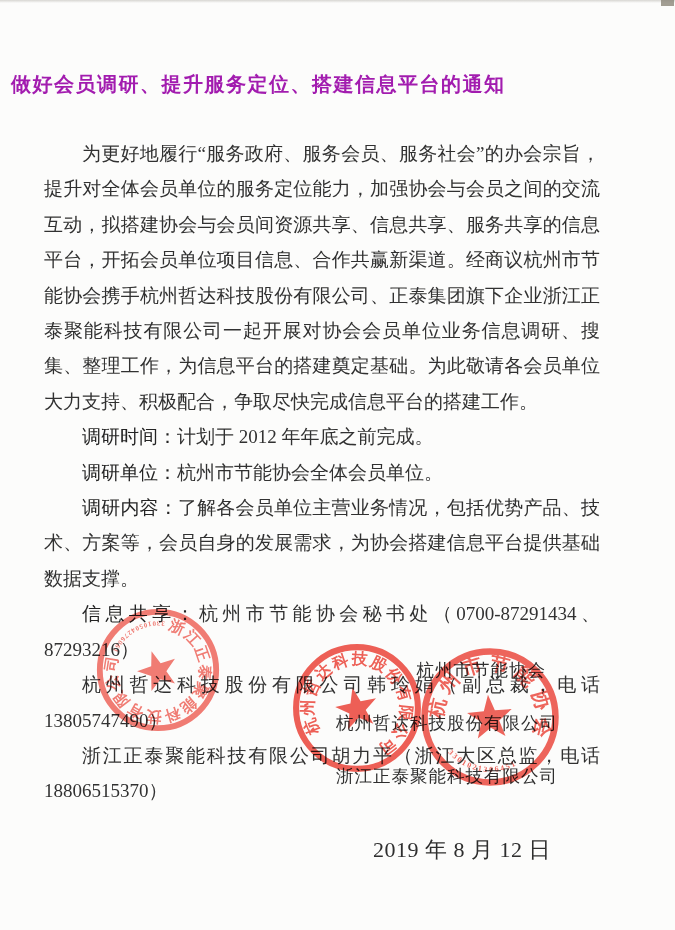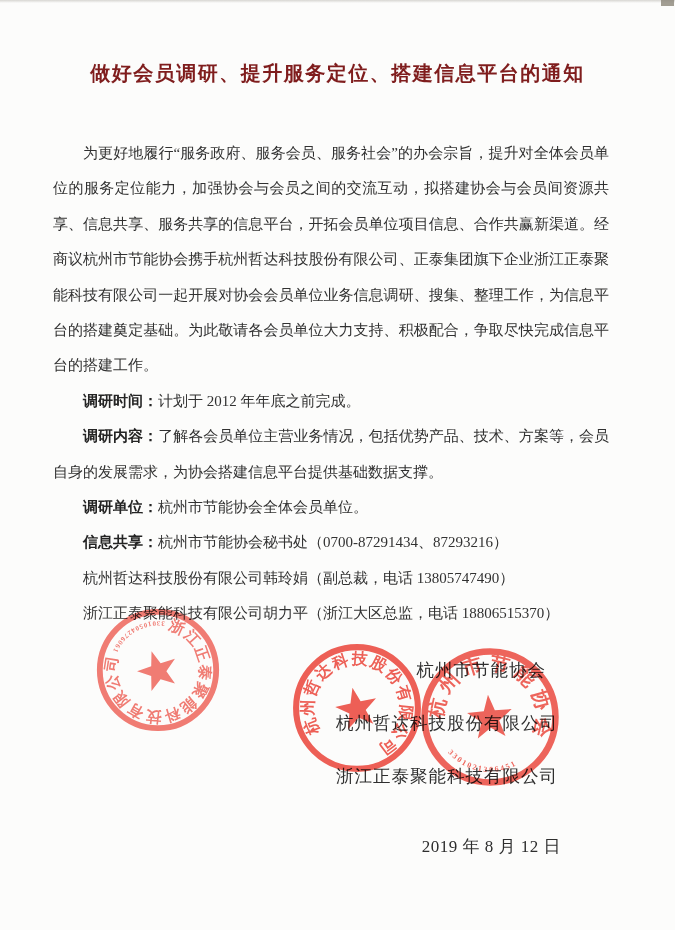--- a/index.html
+++ b/index.html
@@ -2,53 +2,53 @@
 <html><head>
 <meta charset="utf-8">
 <style>
   html,body{margin:0;padding:0;}
   body{width:675px;height:930px;overflow:hidden;background:#e8e8e8;}
   .page{position:relative;width:675px;height:930px;background:#fcfcfb;
         font-family:"Liberation Serif","DejaVu Serif",serif;color:#313131;}
   .scan-edge-top{position:absolute;left:0;top:0;width:675px;height:3px;
         background:linear-gradient(to bottom,rgba(170,167,160,.45),rgba(170,167,160,0));}
   .scan-notch{position:absolute;right:1px;top:0;width:13px;height:6px;background:#8b8679;opacity:.8;}
-  .title{position:absolute;top:60px;left:0;right:0;margin:0;text-align:center;
-        font-size:20px;font-weight:bold;letter-spacing:1.5px;color:#7f1d1d;}
-  .body-text{position:absolute;left:53px;top:136px;width:556px;
-        font-size:15px;line-height:35.4px;text-align:justify;}
+  .title{position:absolute;top:60px;left:0;right:0;margin:11px;
+        font-size:20px;font-weight:bold;letter-spacing:1.5px;color:#a21caf;}
+  .body-text{position:absolute;left:44px;top:136px;width:556px;
+        font-size:19px;line-height:35.4px;text-align:justify;}
   .para{margin:0;}
   .indent{text-indent:2em;}
-  .para b{font-weight:bold;color:#242424;}
+  .para b{font-weight:normal;color:#242424;}
   .sig{position:absolute;font-size:17.5px;letter-spacing:1px;color:#2e2e2e;white-space:nowrap;}
   .sig-1{top:658px;right:129px;}
   .sig-2{top:711px;right:117px;}
   .sig-3{top:764px;right:117px;}
-  .doc-date{position:absolute;top:835px;right:114px;font-size:17px;letter-spacing:.5px;color:#2e2e2e;white-space:nowrap;}
+  .doc-date{position:absolute;top:835px;right:124px;font-size:22px;letter-spacing:.5px;color:#2e2e2e;white-space:nowrap;}
   .stamp{position:absolute;mix-blend-mode:multiply;color:#ee4a3f;}
   .stamp text{fill:currentColor;font-family:"Liberation Serif","DejaVu Serif",serif;font-weight:bold;}
   .stamp-zhengtai{left:94px;top:606px;width:128px;height:128px;opacity:.72;}
   .stamp-zheda{left:290px;top:641px;width:134px;height:134px;opacity:.88;}
   .stamp-assoc{left:418px;top:645px;width:144px;height:144px;opacity:.85;}
 </style>
 </head>
 <body>
 
 <div class="page">
 
   <div class="scan-edge-top"></div>
   <div class="scan-notch"></div>
 
   <h1 class="title">做好会员调研、提升服务定位、搭建信息平台的通知</h1>
 
   <div class="body-text">
     <p class="para indent">为更好地履行“服务政府、服务会员、服务社会”的办会宗旨，提升对全体会员单位的服务定位能力，加强协会与会员之间的交流互动，拟搭建协会与会员间资源共享、信息共享、服务共享的信息平台，开拓会员单位项目信息、合作共赢新渠道。经商议杭州市节能协会携手杭州哲达科技股份有限公司、正泰集团旗下企业浙江正泰聚能科技有限公司一起开展对协会会员单位业务信息调研、搜集、整理工作，为信息平台的搭建奠定基础。为此敬请各会员单位大力支持、积极配合，争取尽快完成信息平台的搭建工作。</p>
     <p class="para indent"><b>调研时间：</b><span>计划于 2012 年年底之前完成。</span></p>
+    <p class="para indent"><b>调研单位：</b><span>杭州市节能协会全体会员单位。</span></p>
     <p class="para indent"><b>调研内容：</b><span>了解各会员单位主营业务情况，包括优势产品、技术、方案等，会员自身的发展需求，为协会搭建信息平台提供基础数据支撑。</span></p>
-    <p class="para indent"><b>调研单位：</b><span>杭州市节能协会全体会员单位。</span></p>
     <p class="para indent"><b>信息共享：</b><span>杭州市节能协会秘书处（0700-87291434、87293216）</span></p>
     <p class="para indent">杭州哲达科技股份有限公司韩玲娟（副总裁，电话 13805747490）</p>
     <p class="para indent">浙江正泰聚能科技有限公司胡力平（浙江大区总监，电话 18806515370）</p>
   </div>
 
   <div class="sig sig-1">杭州市节能协会</div>
   <div class="sig sig-2">杭州哲达科技股份有限公司</div>
   <div class="sig sig-3">浙江正泰聚能科技有限公司</div>
   <div class="doc-date">2019 年 8 月 12 日</div>
 

